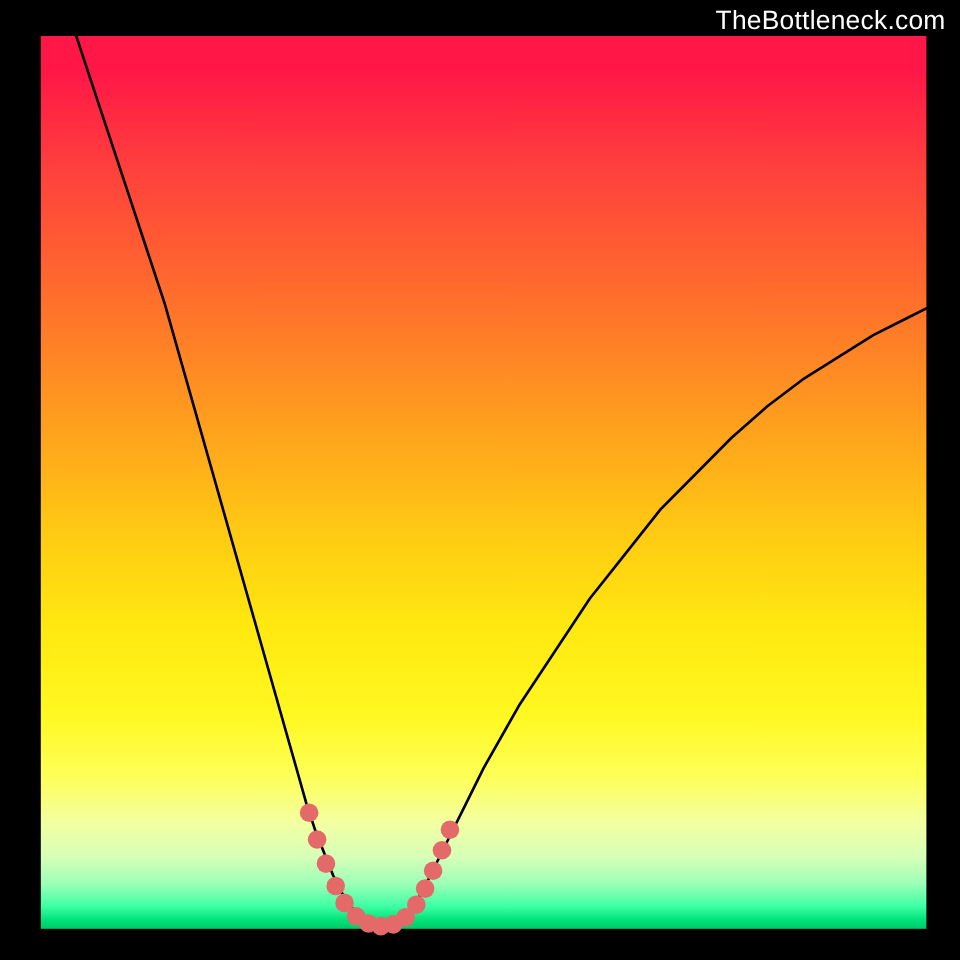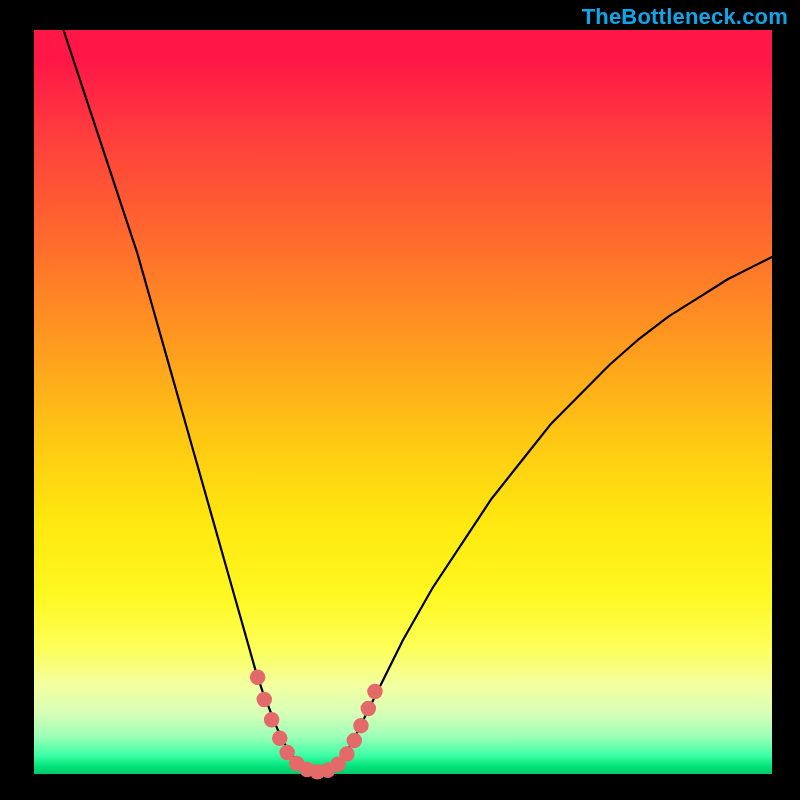--- a/index.html
+++ b/index.html
@@ -41,23 +41,23 @@
       #9bffb7 95%,
       #3dffa4 97.5%,
       #00e37a 99%,
       #00c869 100%
     );
   }
   .watermark {
     position: absolute;
     top: 4px;
     right: 12px;
-    color: #0ea5e9;
+    color: #ffffff;
     font-size: 22px;
-    font-weight: 700;
+    font-weight: 400;
     letter-spacing: 0.2px;
     user-select: none;
   }
   svg.curve {
     position: absolute;
     left: 0;
     top: 0;
     width: 738px;
     height: 744px;
     overflow: visible;

